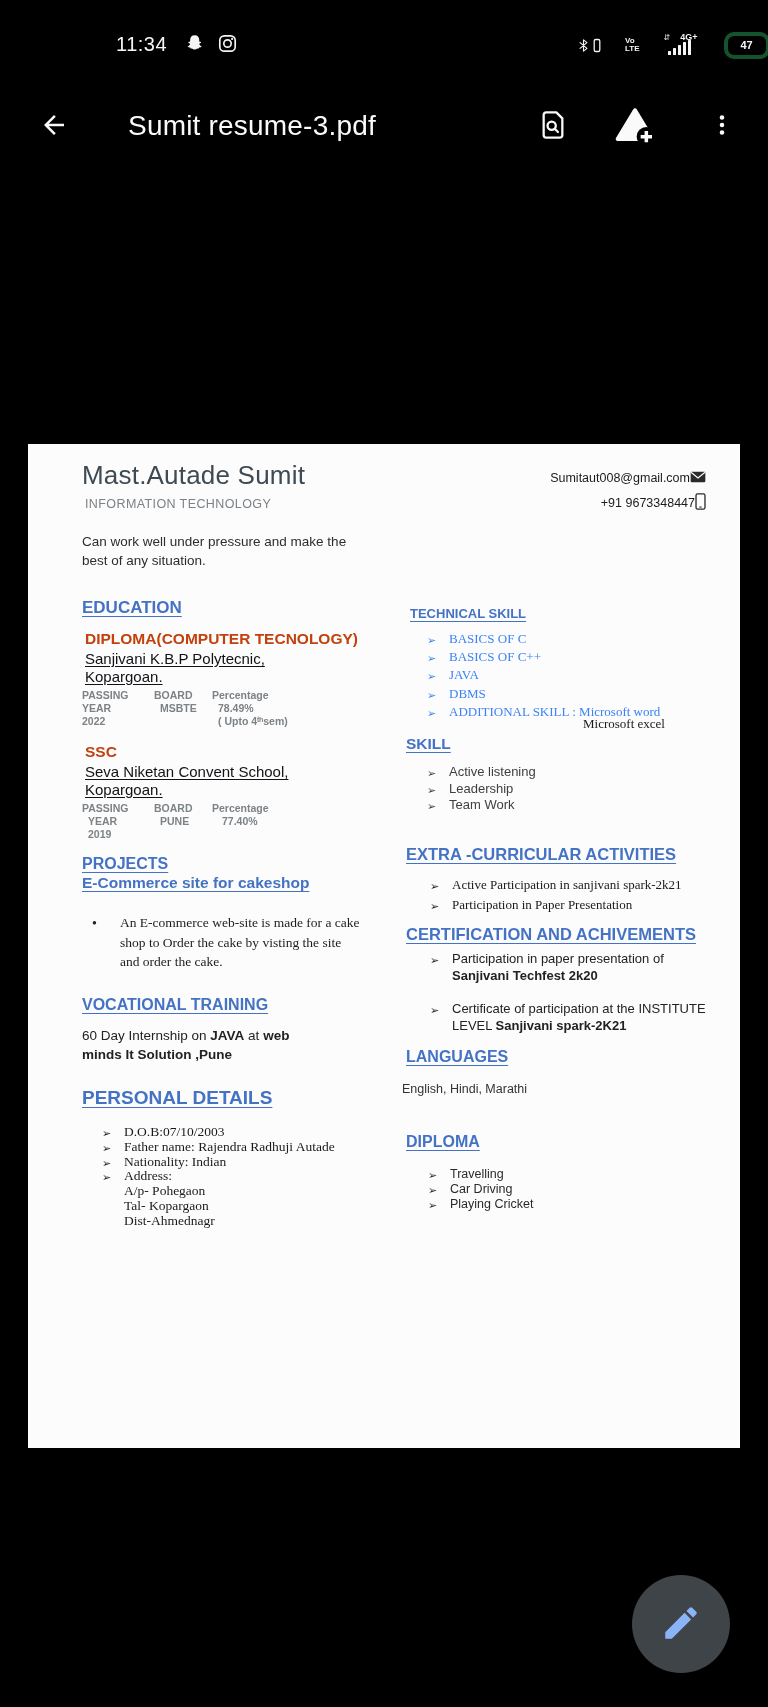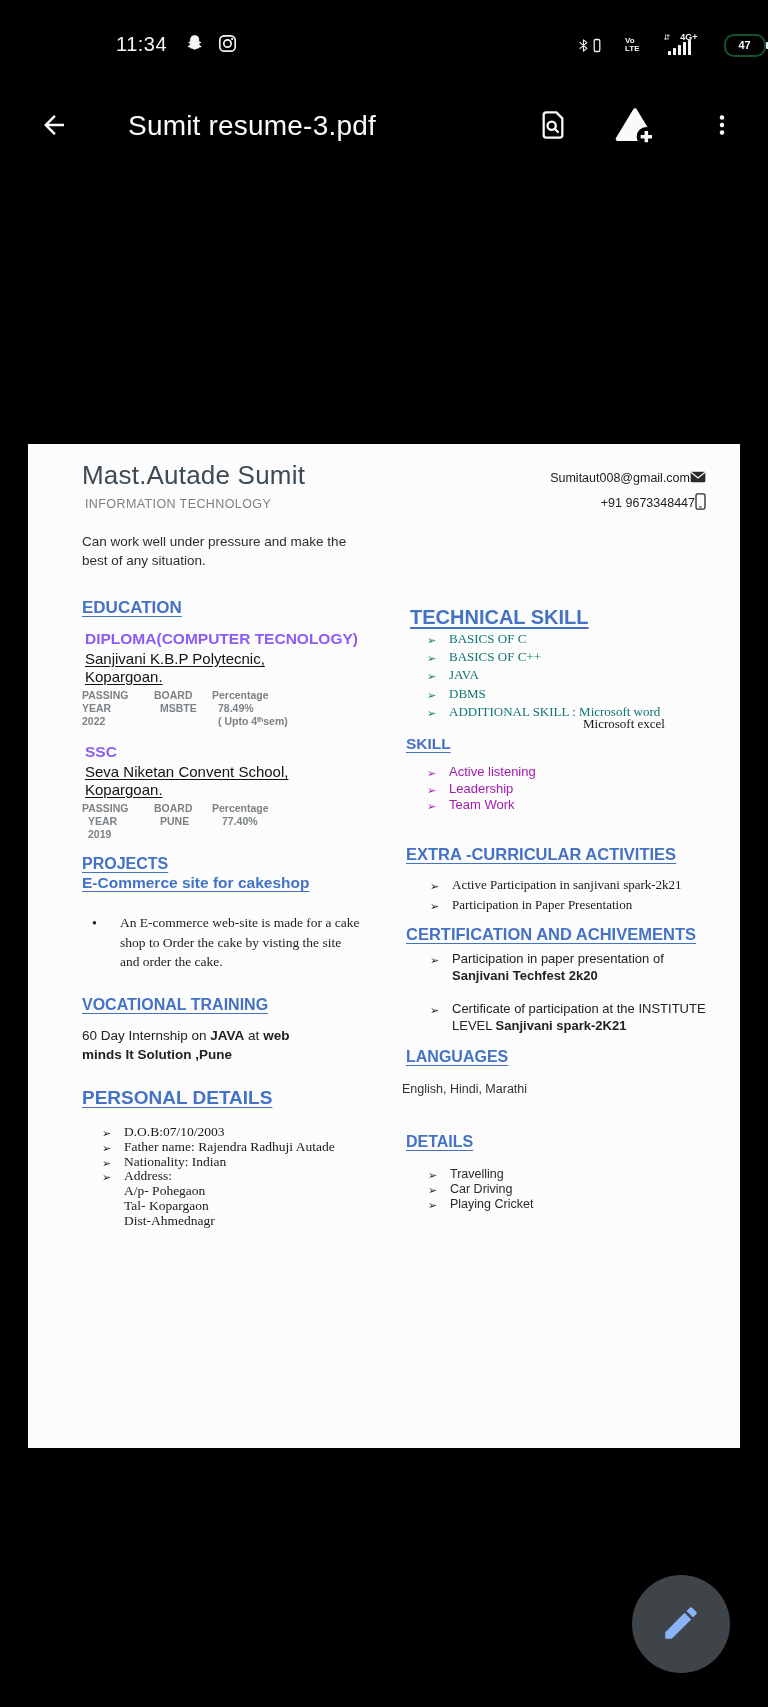--- a/index.html
+++ b/index.html
@@ -10,36 +10,36 @@
   .statusbar{position:absolute;left:0;top:30px;width:768px;height:34px;color:#f5f5f5;}
   .sb-time{position:absolute;left:116px;top:3px;font-size:20px;font-weight:500;letter-spacing:.5px;}
   .sb-lefticons{position:absolute;left:184px;top:3px;display:flex;gap:12px;align-items:center;}
   .sb-right{position:absolute;left:576px;top:3px;display:flex;gap:24px;align-items:center;height:24px;}
   .volte{font-size:8px;font-weight:700;line-height:8px;text-align:left;}
   .sig{position:relative;width:36px;height:22px;}
   .sig .net{position:absolute;right:2px;top:-2px;font-size:9px;font-weight:700;}
   .sig .updown{position:absolute;left:0;top:0;font-size:8px;line-height:8px;opacity:.9;}
   .sig .bars{position:absolute;left:4px;bottom:1px;display:flex;align-items:flex-end;gap:2px;}
   .sig .bars i{display:block;width:3px;background:#f5f5f5;border-radius:.5px;}
-  .batt{position:relative;width:38px;height:19px;border:2px solid #14532d;border-radius:10px;
+  .batt{position:relative;width:38px;height:19px;border:4px solid #14532d;border-radius:10px;
         display:flex;align-items:center;justify-content:center;}
   .batt .num{font-size:11px;font-weight:600;color:#f5f5f5;}
   .batt .nub{position:absolute;right:-5px;top:6px;width:3px;height:7px;background:#eee;border-radius:1px;}
 
   
   .appbar{position:absolute;left:0;top:96px;width:623px;height:62px;}
   .iconbtn{position:absolute;width:44px;height:44px;top:8px;display:flex;align-items:center;justify-content:center;
            background:transparent;border:none;padding:0;cursor:pointer;}
   .ab-title{position:absolute;left:128px;top:8px;height:44px;line-height:44px;color:#fafafa;
             font-size:28px;font-weight:400;letter-spacing:.2px;white-space:nowrap;}
 
   
   .page{position:absolute;left:28px;top:444px;width:712px;height:1004px;background:#fcfcfc;color:#222;}
   .abs{position:absolute;}
-  .blue{color:#8b5cf6;text-align:center;}
+  .blue{color:#c2410c;text-align:center;}
   .h-u{font-weight:700;color:#4472c4;text-decoration:underline;text-underline-offset:3px;white-space:nowrap;}
   .serif{font-family:"Liberation Serif",serif;}
   .seg-bold{font-weight:700;}
 
   .doc-name{left:54px;top:16px;font-size:26px;color:#3e4a54;letter-spacing:.2px;white-space:nowrap;}
   .doc-field{left:57px;top:53px;font-size:12.5px;color:#7c8185;letter-spacing:.4px;white-space:nowrap;}
   .contact{right:34px;top:25px;text-align:right;font-size:12.5px;color:#1c1c1c;}
   .contact .row{display:flex;align-items:center;justify-content:flex-end;height:18px;margin-bottom:7px;}
   .summary{left:54px;top:88px;width:290px;font-size:13.5px;line-height:19px;color:#2d2d2d;}
 
@@ -243,22 +243,22 @@
         </div>
       <div class="li">
           <span class="arrow"></span>
           <span>Address:</span>
         </div>
       <div style="padding-left:22px;">A/p- Pohegaon</div>
       <div style="padding-left:22px;">Tal- Kopargaon</div>
       <div style="padding-left:22px;">Dist-Ahmednagr</div>
     </div>
 
-    <div class="abs h-u" style="left:382px;top:162px;font-size:20px;">TECHNICAL SKILL</div>
-    <div class="abs serif" style="left:399px;top:186px;width:290px;font-size:13px;line-height:17.2px;color:#0f766e;">
+    <div class="abs h-u" style="left:382px;top:162px;font-size:13px;">TECHNICAL SKILL</div>
+    <div class="abs serif" style="left:399px;top:186px;width:290px;font-size:13px;line-height:17.2px;color:#3b82f6;">
       <div class="li">
           <span class="arrow"></span>
           <span>BASICS OF C</span>
         </div>
       <div class="li">
           <span class="arrow"></span>
           <span>BASICS OF C++</span>
         </div>
       <div class="li">
           <span class="arrow"></span>
@@ -269,21 +269,21 @@
           <span>DBMS</span>
         </div>
       <div class="li">
           <span class="arrow"></span>
           <span>ADDITIONAL SKILL : Microsoft word</span>
         </div>
     </div>
     <div class="abs serif" style="left:555px;top:272px;font-size:13px;color:#1a1a1a;">Microsoft excel</div>
 
     <div class="abs h-u" style="left:378px;top:291px;font-size:15.5px;">SKILL</div>
-    <div class="abs" style="left:399px;top:320px;font-size:13px;line-height:15.5px;color:#a21caf;">
+    <div class="abs" style="left:399px;top:320px;font-size:13px;line-height:15.5px;color:#404040;">
       <div class="li">
           <span class="arrow"></span>
           <span>Active listening</span>
         </div>
       <div class="li">
           <span class="arrow"></span>
           <span>Leadership</span>
         </div>
       <div class="li">
           <span class="arrow"></span>
@@ -309,21 +309,21 @@
       <span style="width:262px;"><span>Participation in paper presentation of </span><span class="seg-bold">Sanjivani Techfest 2k20</span></span>
     </div>
     <div class="abs li" style="left:402px;top:556px;width:284px;font-size:13px;line-height:17px;color:#222;">
       <span class="arrow"></span>
       <span style="width:262px;"><span>Certificate of participation at the INSTITUTE LEVEL </span><span class="seg-bold">Sanjivani spark-2K21</span></span>
     </div>
 
     <div class="abs h-u" style="left:378px;top:604px;font-size:16px;">LANGUAGES</div>
     <div class="abs" style="left:374px;top:638px;font-size:12.5px;color:#333;">English, Hindi, Marathi</div>
 
-    <div class="abs h-u" style="left:378px;top:689px;font-size:16px;">DETAILS</div>
+    <div class="abs h-u" style="left:378px;top:689px;font-size:16px;">DIPLOMA</div>
     <div class="abs" style="left:400px;top:723px;font-size:12.5px;line-height:15px;color:#2a2a2a;">
       <div class="li">
           <span class="arrow"></span>
           <span>Travelling</span>
         </div>
       <div class="li">
           <span class="arrow"></span>
           <span>Car Driving</span>
         </div>
       <div class="li">

